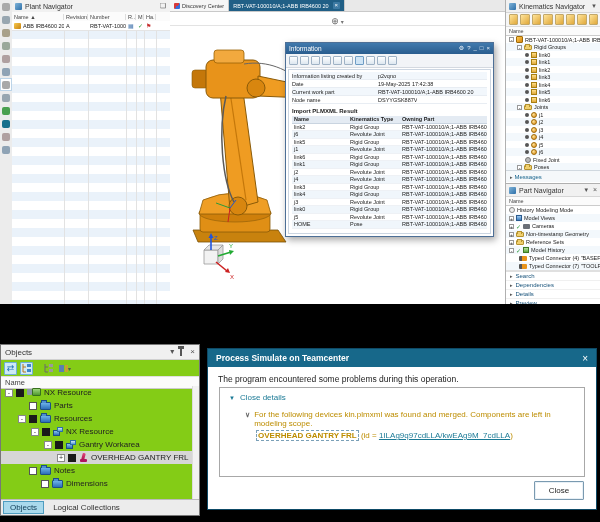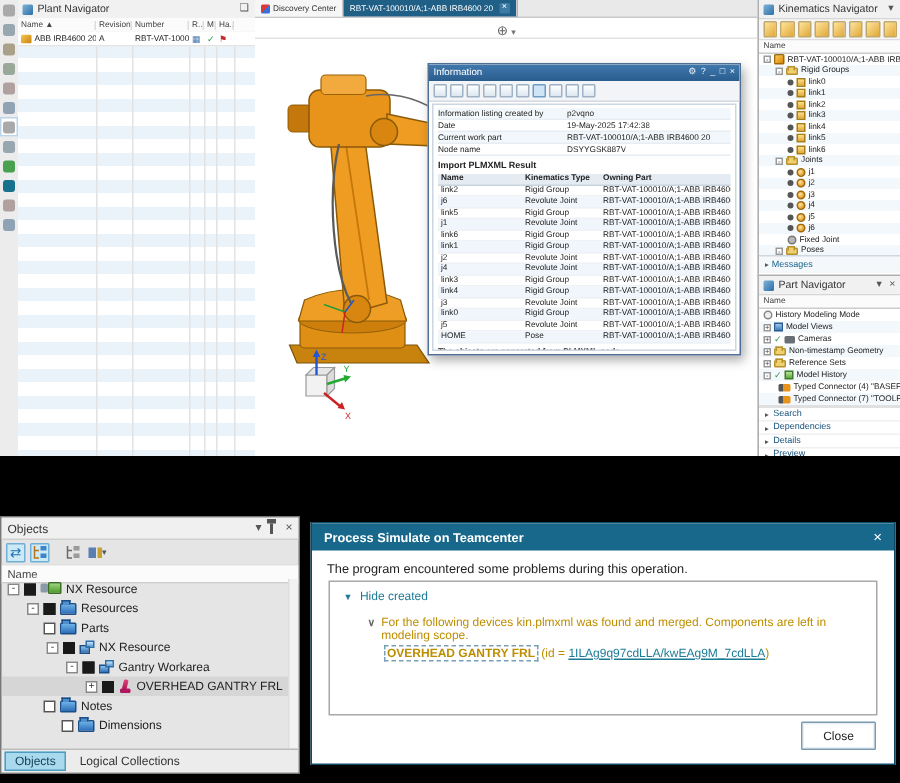--- a/index.html
+++ b/index.html
@@ -99,21 +99,21 @@
   .clock-icon{width:6px;height:6px;border-radius:50%;border:1px solid #888;background:#eee;box-sizing:border-box}
   .model-views-icon{width:6px;height:6px;background:linear-gradient(#9ec9ef,#3d7fc0);border:1px solid #2a5a8e;box-sizing:border-box}
   .camera-icon{width:7px;height:5px;background:#6a6f77;border-radius:1px}
   .history-icon{width:6px;height:6px;background:linear-gradient(#b9e3a0,#5da83d);border:1px solid #3f7a28;box-sizing:border-box}
   .connector-icon{width:8px;height:5px;background:linear-gradient(90deg,#555 0 40%,#e8931a 40% 100%);border-radius:1px}
   #part-sections{border-top:2px solid #e0e0e0}
   .psec{height:8px;display:flex;align-items:center;gap:3px;padding-left:4px;font-size:6px;color:#17527a;border-bottom:1px solid #f0f0f0}
   .psec-a{font-size:5px;color:#555}
 
   
-  #objects-panel{position:absolute;left:0;top:344px;width:200px;height:172px;background:#e5e5e5;border:1px solid #777;box-sizing:border-box;overflow:hidden}
+  #objects-panel{position:absolute;left:0;top:344px;width:200px;height:172px;background:#84cc16;border:1px solid #777;box-sizing:border-box;overflow:hidden}
   #obj-title{height:14px;background:#f0f0f0;border-bottom:1px solid #d0d0d0;display:flex;align-items:center;padding:0 4px;font-size:8px;color:#333}
   #obj-title .sp{flex:1}
   .obj-tbtn{color:#555;font-size:8px;margin-left:5px;line-height:12px}
   .pin{position:relative;width:2px;height:7px;background:#555;margin:0 3px 0 6px}
   .pin::before{content:"";position:absolute;top:-3px;left:-2px;width:6px;height:3px;background:#555}
   #obj-toolbar{height:16px;display:flex;align-items:center;gap:3px;padding:0 3px;border-bottom:1px solid #e0e0e0}
   .obtn{width:13px;height:13px;display:flex;align-items:center;justify-content:center;border-radius:1px;box-sizing:border-box}
   .obtn.hl{background:#cde9f6;border:1px solid #6fb0d8}
   .swap-glyph{color:#1b6fb5;font-size:9px;line-height:10px}
   #obj-hdr{height:11px;display:flex;align-items:center;padding-left:4px;font-size:7.5px;color:#444;border-bottom:1px solid #ccc;background:#fbfbfb}
@@ -656,30 +656,30 @@
   </div>
   <div id="obj-hdr">Name</div>
   <div id="obj-tree">
       <div class="orow" style="padding-left: 4px;">
         <span class="oxp">-</span>
         <span class="ocb f"></span>
         <span class="oi nx-root-icon"></span>
         <span class="olab">NX Resource</span>
       </div>
       <div class="orow" style="padding-left: 17px;">
+        <span class="oxp none"></span>
+        <span class="ocb e"></span>
+        <span class="oi folder-blue-icon"></span>
+        <span class="olab">Parts</span>
+      </div>
+      <div class="orow" style="padding-left: 17px;">
         <span class="oxp">-</span>
         <span class="ocb f"></span>
         <span class="oi folder-blue-icon"></span>
         <span class="olab">Resources</span>
-      </div>
-      <div class="orow" style="padding-left: 17px;">
-        <span class="oxp none"></span>
-        <span class="ocb e"></span>
-        <span class="oi folder-blue-icon"></span>
-        <span class="olab">Parts</span>
       </div>
       <div class="orow" style="padding-left: 30px;">
         <span class="oxp">-</span>
         <span class="ocb f"></span>
         <span class="oi nx-resource-icon"></span>
         <span class="olab">NX Resource</span>
       </div>
       <div class="orow" style="padding-left: 43px;">
         <span class="oxp">-</span>
         <span class="ocb f"></span>
@@ -715,21 +715,21 @@
 <div id="ps-dialog">
   <div id="ps-title">
     <span>Process Simulate on Teamcenter</span>
     <span class="sp"></span>
     <span id="ps-close-x">×</span>
   </div>
   <div id="ps-msg">The program encountered some problems during this operation.</div>
   <div id="ps-box">
     <div id="ps-hide">
       <span class="chev-down-t"></span>
-      <span class="teal">Hide created</span>
+      <span class="teal">Close details</span>
     </div>
     <div id="ps-warnline">
       <span class="chev-v"></span>
       <span class="warn">For the following devices kin.plmxml was found and merged. Components are left in modeling scope.</span>
     </div>
     <div id="ps-devline">
       <span id="ps-devname" class="warn">OVERHEAD GANTRY FRL</span>
       <span class="warn">(id = </span><span id="ps-idlink" class="teal">1ILAg9q97cdLLA/kwEAg9M_7cdLLA</span><span class="warn">)</span>
     </div>
   </div>

